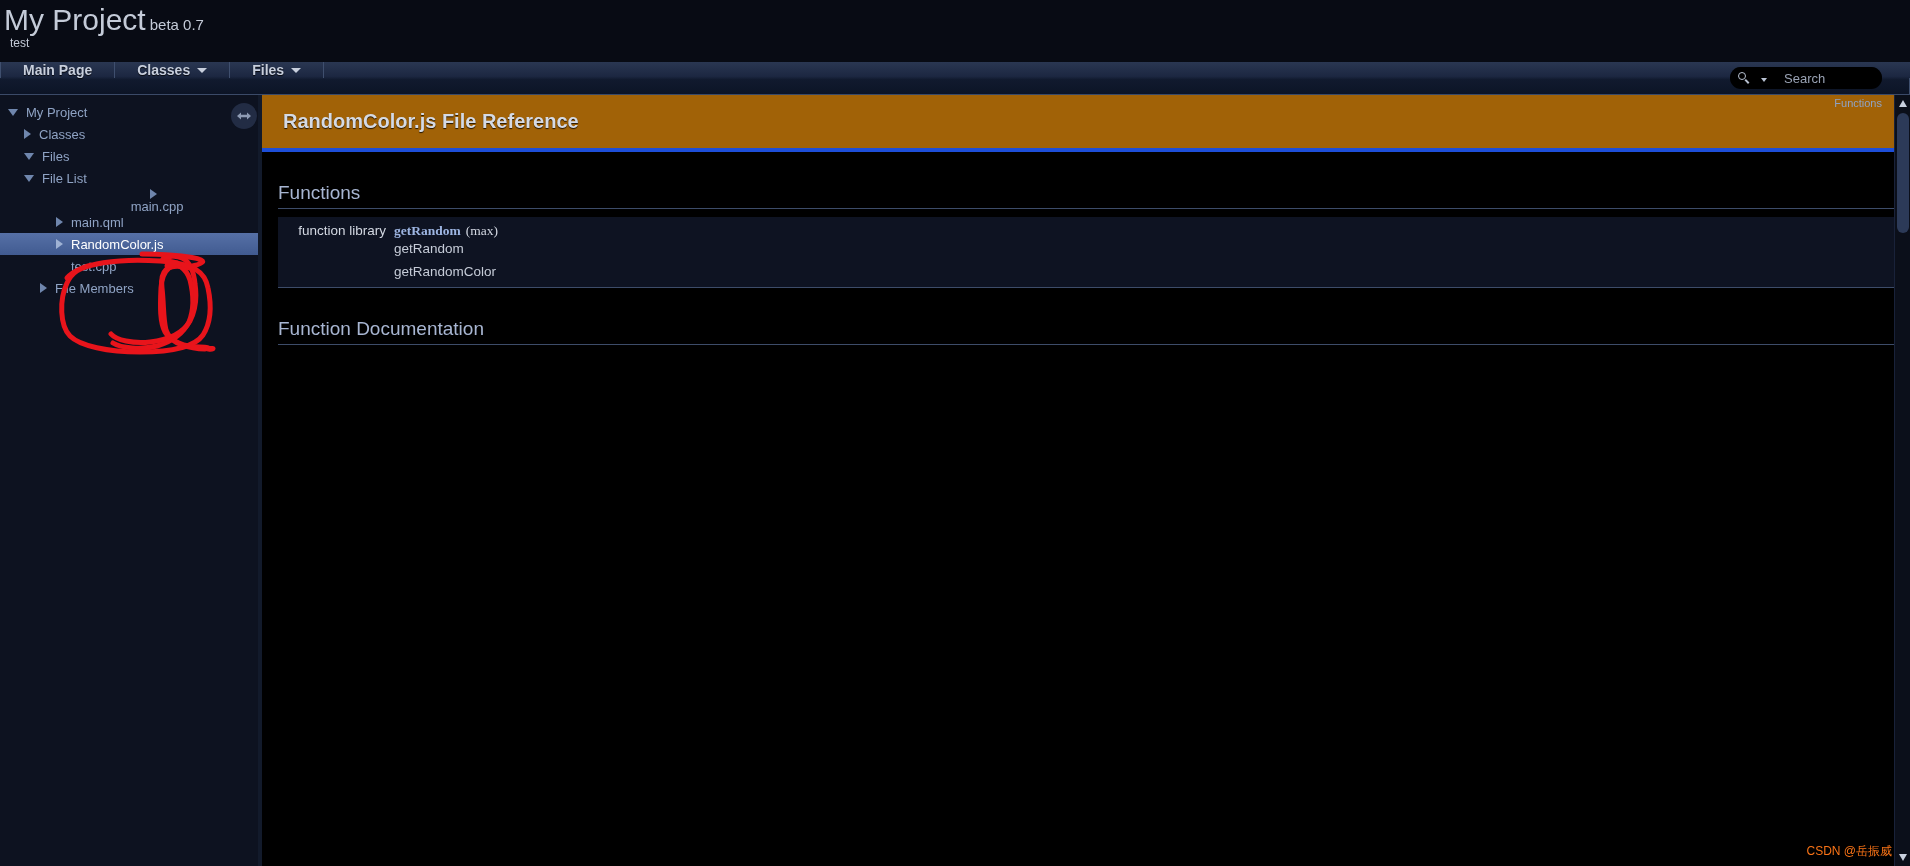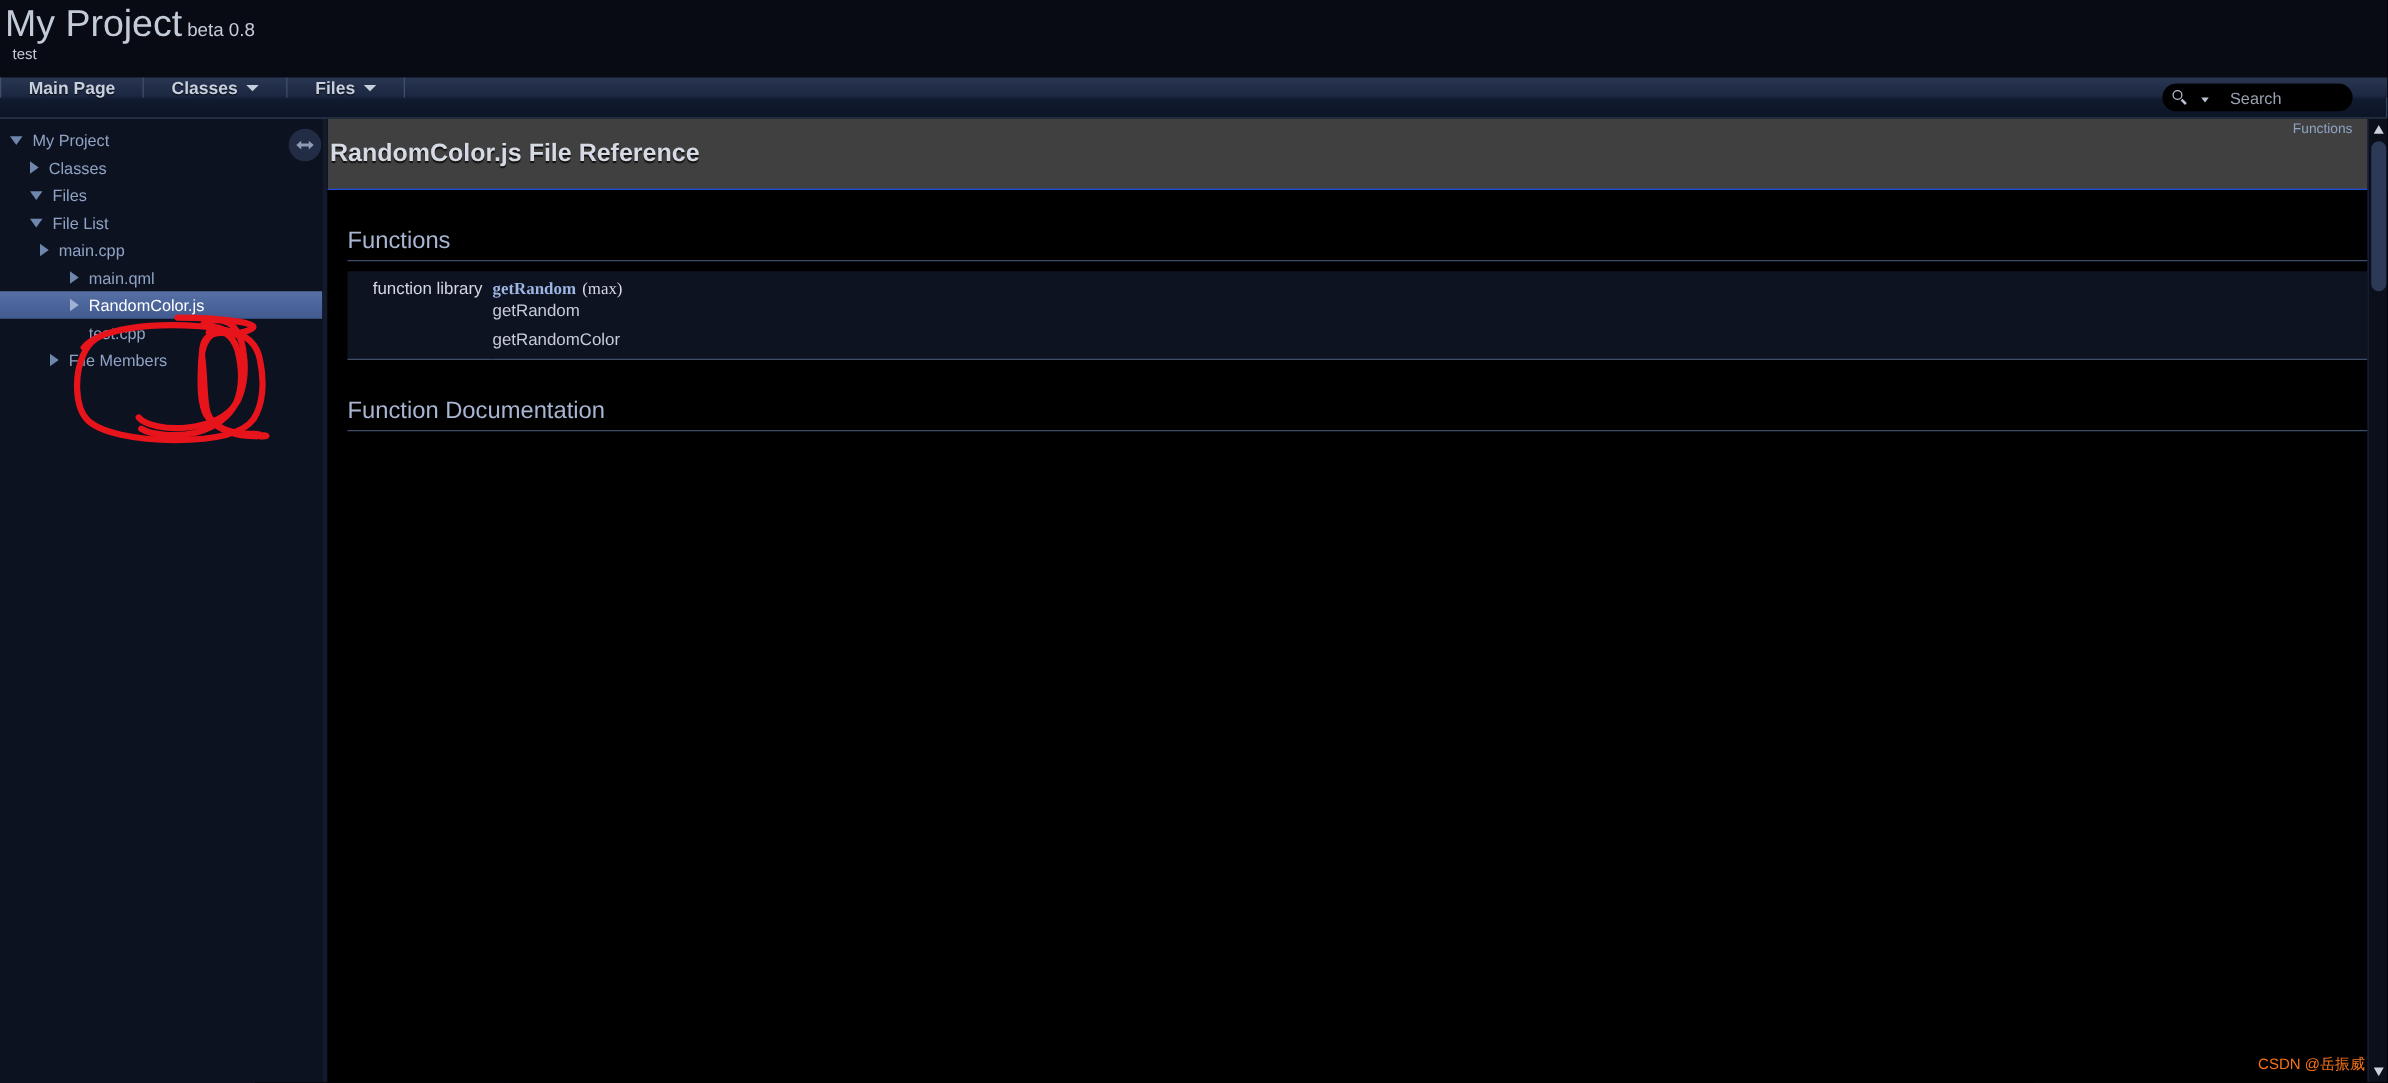--- a/index.html
+++ b/index.html
@@ -206,26 +206,26 @@
   }
   #nav-path {
     position: absolute;
     top: 0; right: 22px;
     font-size: 11px;
     color: #8fa3c4;
     padding: 2px 6px;
     z-index: 5;
   }
   #header-band {
-    background: #404040;
+    background: #a16207;
     height: 57px;
-    border-bottom: 1px solid #1d4ed8;
+    border-bottom: 4px solid #1d4ed8;
     display: flex;
     align-items: center;
-    padding-left: 2px;
+    padding-left: 21px;
   }
   .headertitle {
     font-size: 20px;
     font-weight: bold;
     color: #d5dae4;
     text-shadow: 0 1px 1px rgba(0,0,0,.8);
   }
   .contents { padding: 0 16px 0 16px; }
 
   h2.groupheader {
@@ -374,21 +374,21 @@
     width: 1910px; height: 866px;
     pointer-events: none;
     z-index: 50;
   }
 </style>
 </head>
 <body>
 
 <div id="titlearea">
   <div>
-    <span class="projectname">My Project</span><span class="projectnumber">beta 0.8</span>
+    <span class="projectname">My Project</span><span class="projectnumber">beta 0.7</span>
   </div>
   <div class="projectbrief">test</div>
 </div>
 
 <div id="navrow">
   <div class="tablist">
     <div class="tabitem">
       <span>Main Page</span>
     </div>
     <div class="tabitem">
@@ -427,21 +427,21 @@
           <span>Classes</span>
         </div>
         <div class="tree-item" style="padding-left: 24px;">
           <span class="arrow down"></span>
           <span>Files</span>
         </div>
         <div class="tree-item" style="padding-left: 24px;">
           <span class="arrow down"></span>
           <span>File List</span>
         </div>
-        <div class="tree-item" style="padding-left: 32px;">
+        <div class="tree-item" style="padding-left: 56px; flex-direction: column;">
           <span class="arrow right"></span>
           <span>main.cpp</span>
         </div>
         <div class="tree-item" style="padding-left: 56px;">
           <span class="arrow right"></span>
           <span>main.qml</span>
         </div>
         <div class="tree-item selected" style="padding-left: 56px;">
           <span class="arrow right"></span>
           <span>RandomColor.js</span>

